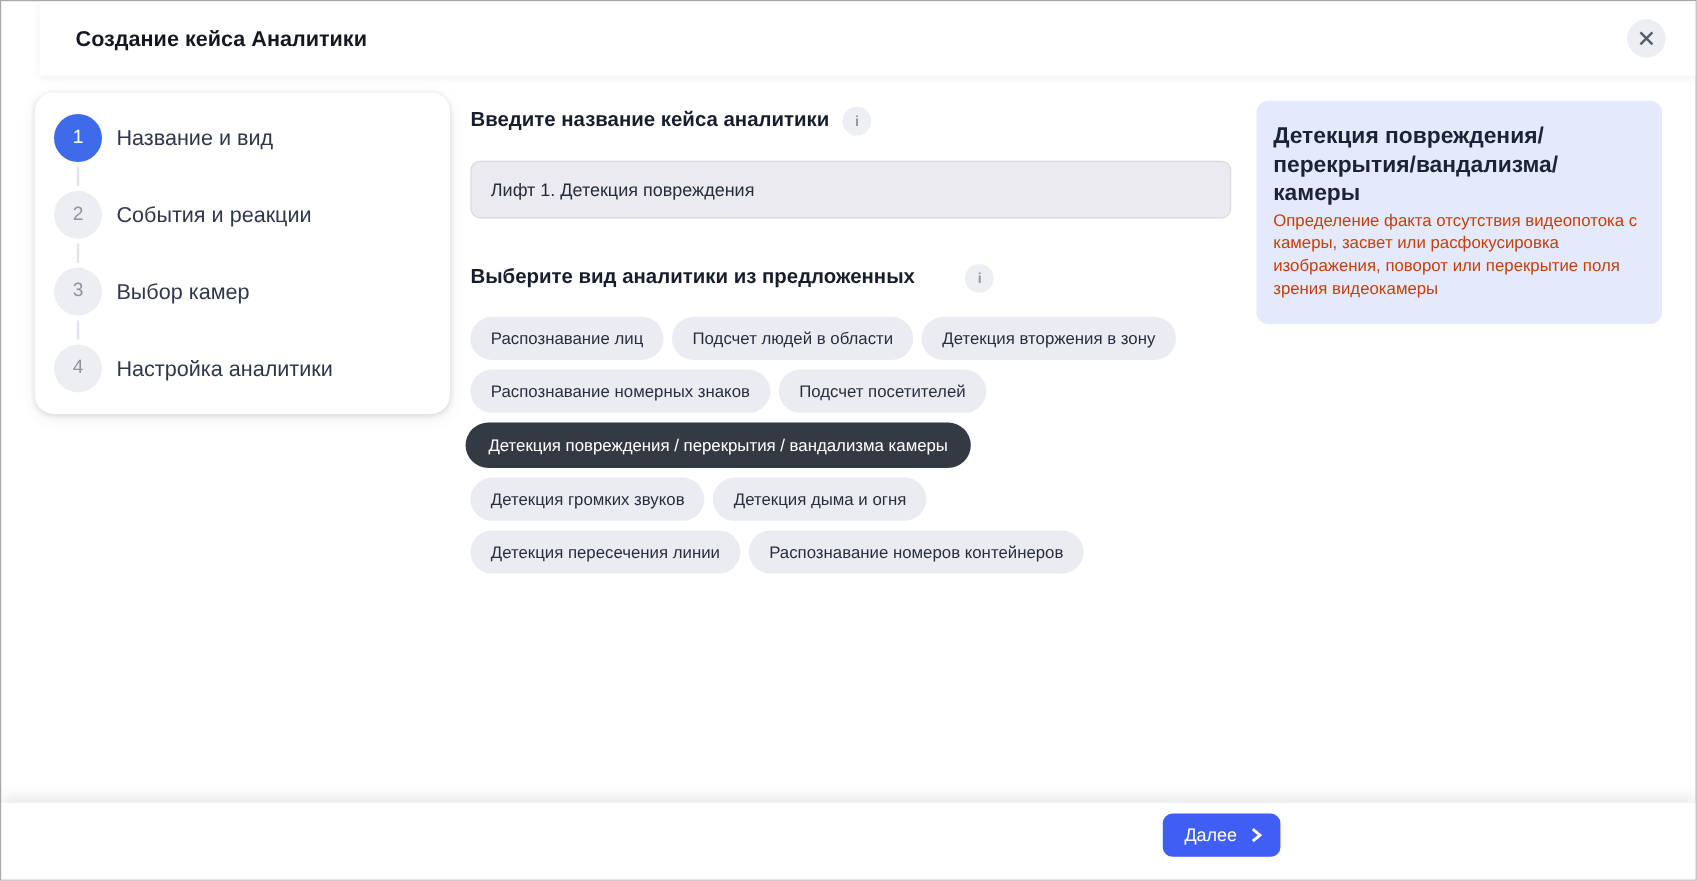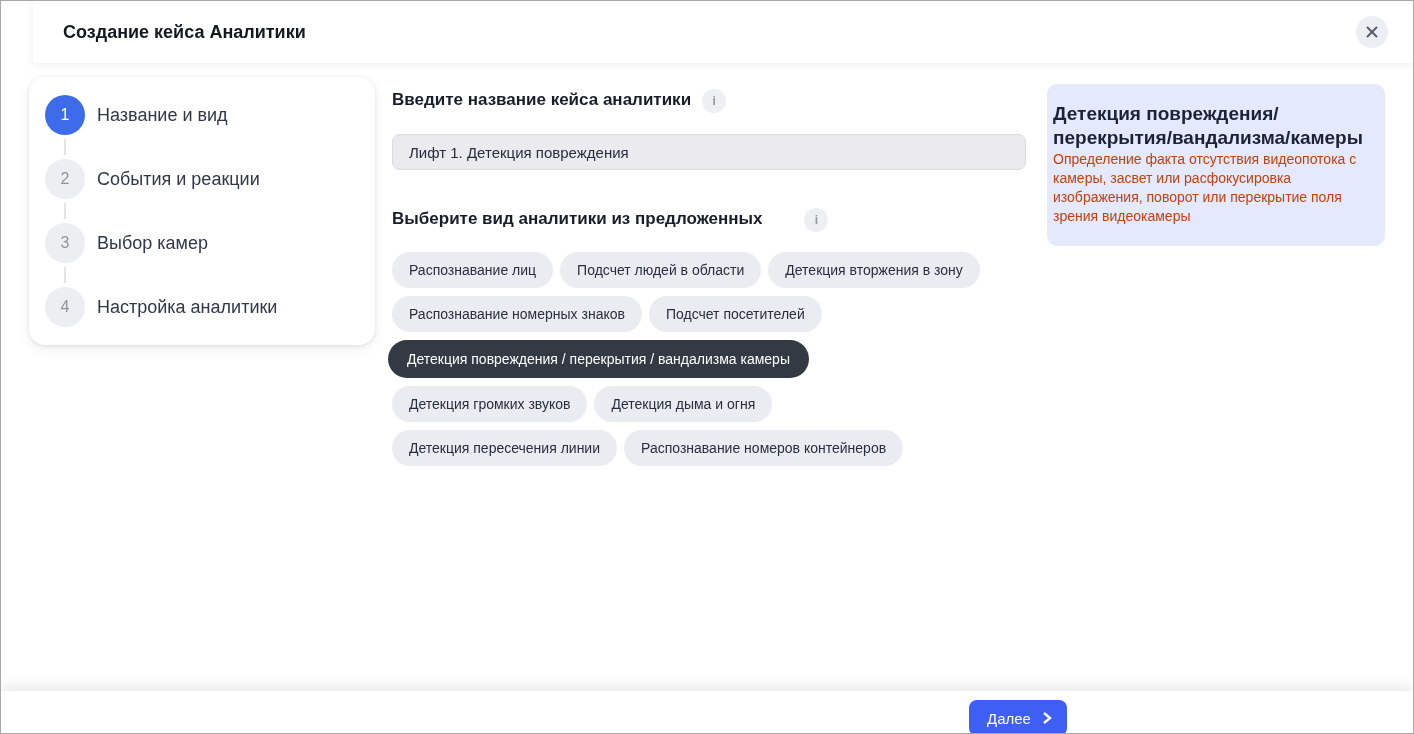--- a/index.html
+++ b/index.html
@@ -43,47 +43,47 @@
   .main-col { position:absolute; left:391px; top:88px; width:634px; }
   .section-title {
     font-size:17px; font-weight:bold; color:#171d2b; display:flex; line-height:22px;
   }
   .info-icon {
     display:inline-flex; align-items:center; justify-content:center; width:24px; height:24px;
     border-radius:50%; background:#edeff3; color:#9299a3; font-size:12px; font-weight:bold;
     margin-left:11px; cursor:pointer; flex:0 0 24px;
   }
   .name-input {
-    margin-top:21px; width:634px; height:36px; border-radius:8px; background:#ebebef;
+    margin-top:21px; width:634px; height:48px; border-radius:8px; background:#ebebef;
     border:1px solid #d8d8de; padding:0 16px; font-size:15px; color:#262d3d;
     font-family:"Liberation Sans","DejaVu Sans",sans-serif; outline:none;
   }
   .type-title { margin-top:38px;gap:31px; }
   .chips { margin-top:20px; }
   .chip-row { display:flex; gap:7px; margin-bottom:8px; align-items:center; }
   .chip {
     height:36px; display:inline-flex; align-items:center; padding:0 17px; border-radius:18px;
     background:#ebecf2; color:#272e3e; font-size:14px; border:none; cursor:pointer; white-space:nowrap;
     font-family:"Liberation Sans","DejaVu Sans",sans-serif;
   }
   .chip.selected {
     background:#343a44; color:#ffffff; height:38px; padding:4px 19px; border-radius:19px; margin-left:-4px;
   }
 
   
   .desc-panel {
     position:absolute; left:1046px; top:83px; width:338px; background:#e4e9fc;
-    border-radius:10px; padding:18px 18px 20px 6px;
+    border-radius:10px; padding:18px 18px 20px 14px;
   }
   .desc-title { font-size:19px; font-weight:bold; color:#1b2336; line-height:24px; word-break:break-word; }
   .desc-body { font-size:14px; color:#c2410c; line-height:19px; }
 
   
   .footer {
-    position:absolute; left:0; right:0; bottom:0; height:42px; background:#fff;
+    position:absolute; left:0; right:0; bottom:0; height:64px; background:#fff;
     box-shadow:0 -5px 12px rgba(0,0,0,0.09); z-index:5;
   }
   .next-btn {
     position:absolute; left:968px; top:9px; height:36px; padding:0 14px 0 18px; border:none;
     border-radius:8px; background:#3f5ef4; color:#fff; font-size:15px; cursor:pointer;
     display:flex; align-items:center; gap:10px;
     font-family:"Liberation Sans","DejaVu Sans",sans-serif;
   }
   .next-btn svg { width:12px; height:12px; stroke:#fff; stroke-width:2.4; fill:none; }
 </style>

